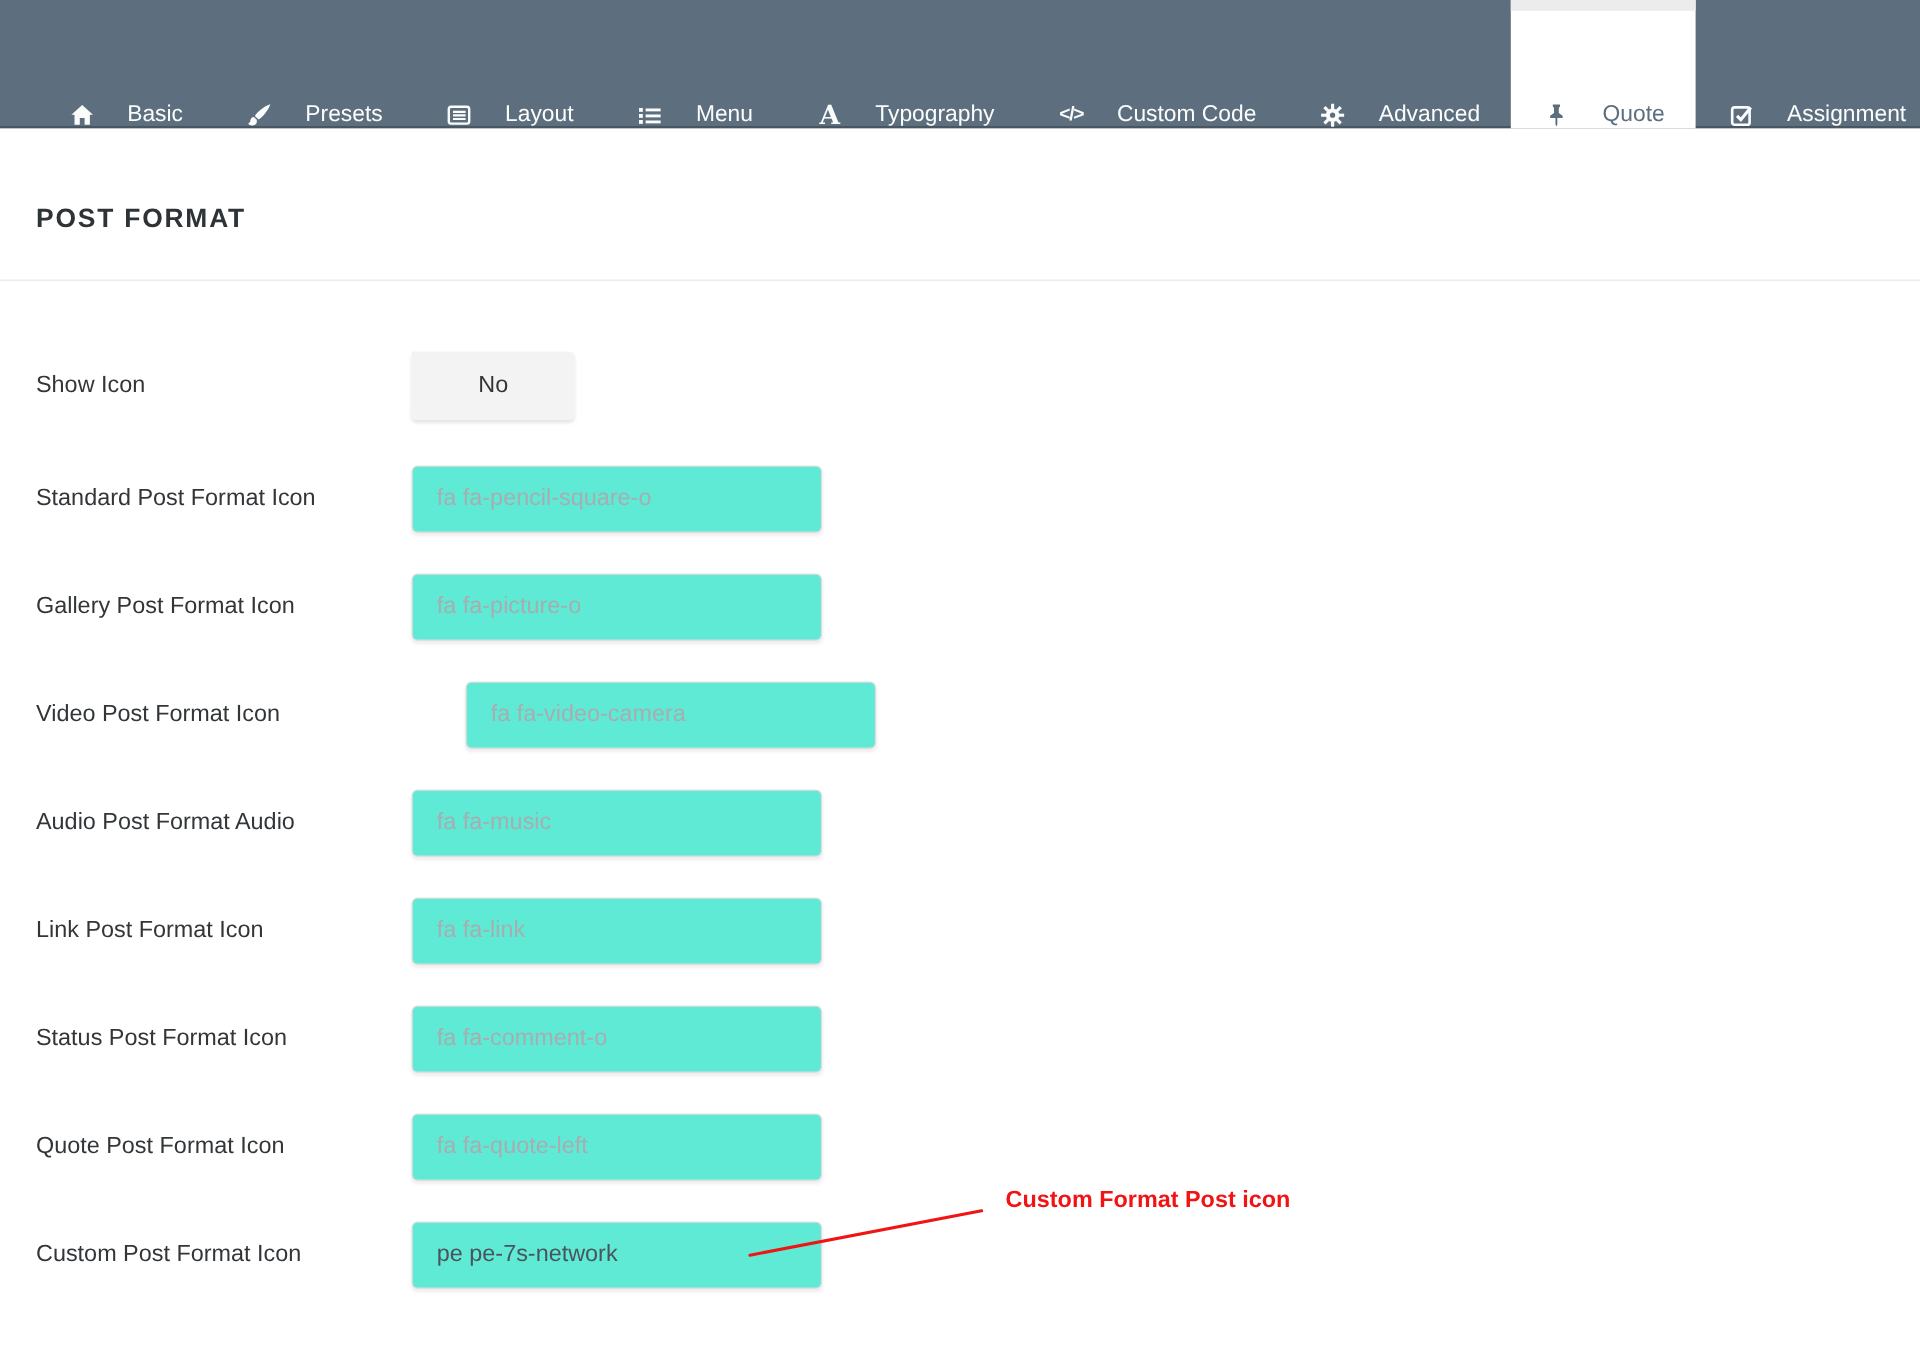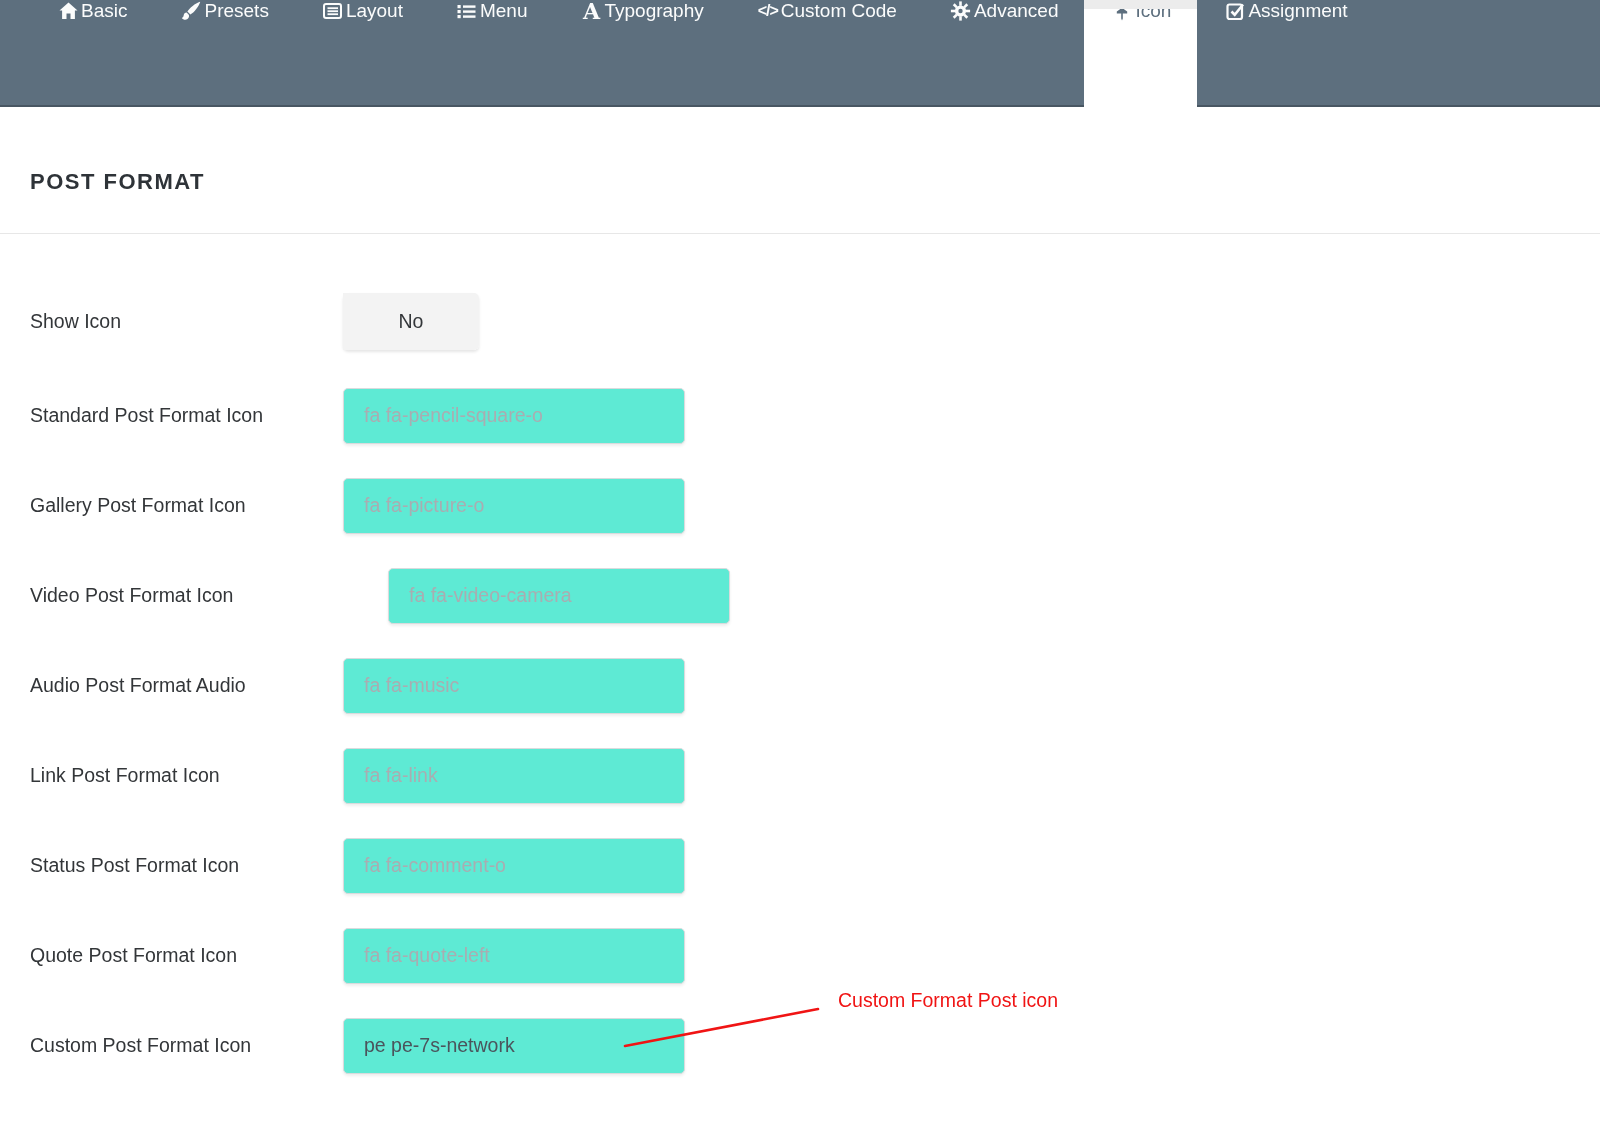--- a/index.html
+++ b/index.html
@@ -16,22 +16,22 @@
     display:flex;
     align-items:stretch;
     height:107px;
     background:#5d6f7e;
     box-shadow: inset 0 -2px 0 rgba(0,0,0,0.22);
     padding-left:30px;
   }
   .tab {
     position:relative;
     display:flex;
-    align-items:flex-start;
-    gap:1px;
+    align-items:flex-end;
+    gap:26px;
     padding:0 26px;
     height:107px;
     color:#fbfcfc;
     font-size:19px;
     cursor:pointer;
     white-space:nowrap;
   }
   .tab.active {
     background:#ffffff;
     color:#5d6f7e;
@@ -121,21 +121,21 @@
     color:#333639;
     border-radius:0 5px 5px 0;
   }
 
   
   .annotation-text {
     position:absolute;
     left:838px;
     top:989px;
     font-size:19.5px;
-    font-weight:normal;
+    font-weight:bold;
     color:#f01414;
   }
   .arrow-overlay {
     position:absolute;
     left:0; top:0;
     width:1600px; height:1124px;
     pointer-events:none;
   }
 </style>
 </head>
@@ -216,21 +216,21 @@
     </span>
     <span>Advanced</span>
   </div>
 
   <div class="tab active">
     <span class="icon">
       <svg width="16" height="20" viewBox="0 0 14 20">
           <path fill="currentColor" d="M4 1 H10 V2.8 L9 3.8 V8.2 L12.2 10.4 V12.4 H7.8 V17.6 L7 19.4 L6.2 17.6 V12.4 H1.8 V10.4 L5 8.2 V3.8 L4 2.8 Z"></path>
         </svg>
     </span>
-    <span>Icon</span>
+    <span>Quote</span>
   </div>
 
   <div class="tab">
     <span class="icon">
       <svg width="21" height="20" viewBox="0 0 20 20">
         <rect x="2" y="3.5" width="14.5" height="14.5" rx="2" fill="none" stroke="currentColor" stroke-width="2.2"></rect>
         <path d="M6 10.5 L9.2 13.7 L17.5 3.5" fill="none" stroke="currentColor" stroke-width="2.6"></path>
       </svg>
     </span>
     <span>Assignment</span>

